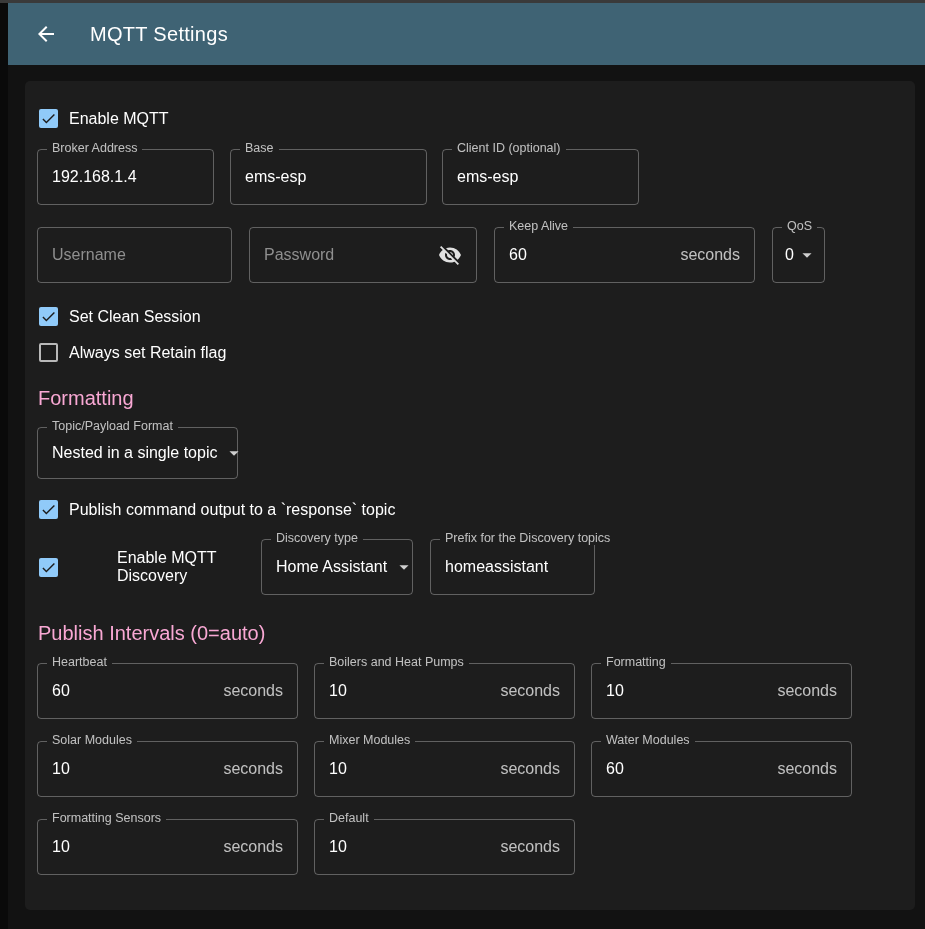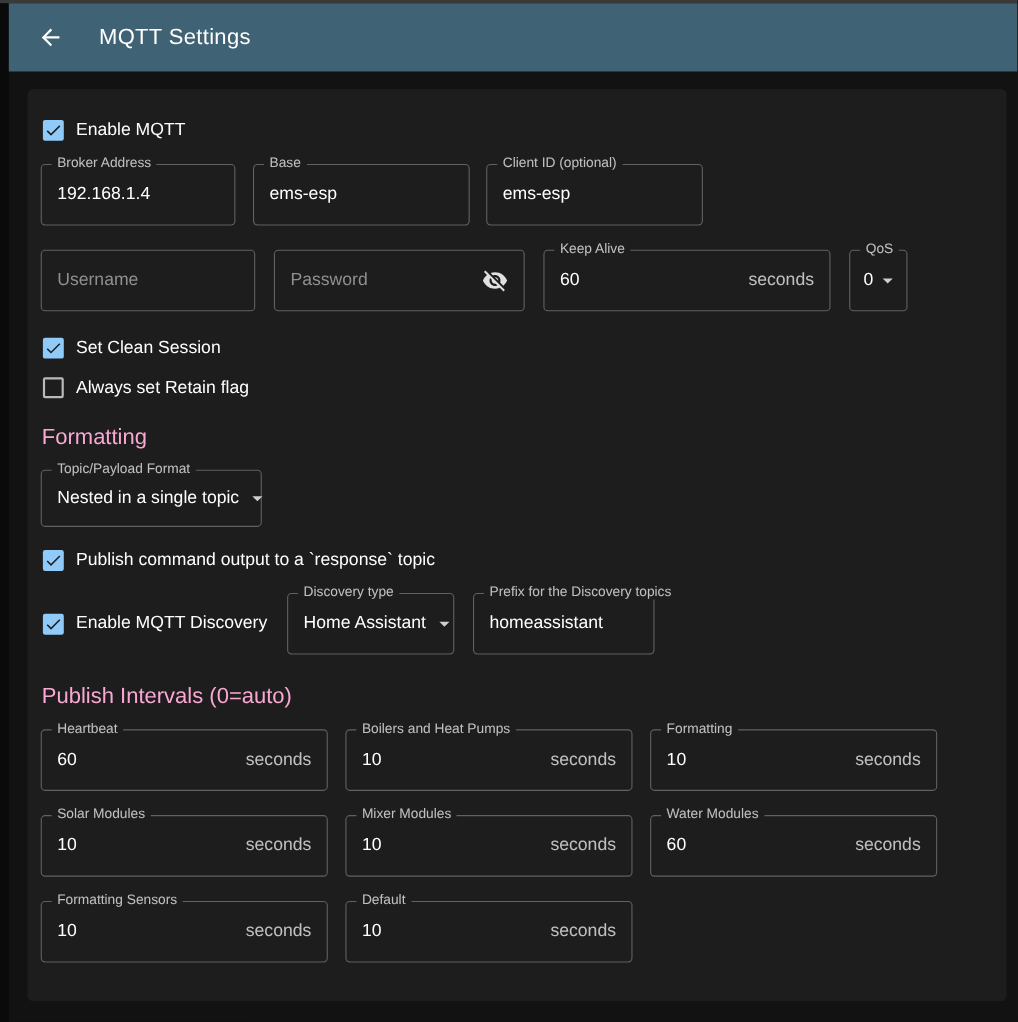--- a/index.html
+++ b/index.html
@@ -182,21 +182,21 @@
       <span style="display:flex;">
           <svg width="17" height="17" viewBox="0 0 24 24">
             <path d="M9 16.17 4.83 12l-1.42 1.41L9 19 21 7l-1.41-1.41z"></path>
           </svg>
         </span>
     </span>
     <span class="cb-label">Publish command output to a `response` topic</span>
   </div>
 
   <div class="fieldrow" style="margin-top:20px;align-items:center;">
-    <div class="cbrow" style="width:222px;flex:0 0 auto;">
+    <div class="cbrow" style="width:222px;flex:0 0 auto;gap:48px;">
       <span class="cb checked">
         <span style="display:flex;">
             <svg width="17" height="17" viewBox="0 0 24 24">
               <path d="M9 16.17 4.83 12l-1.42 1.41L9 19 21 7l-1.41-1.41z"></path>
             </svg>
           </span>
       </span>
       <span class="cb-label">Enable MQTT Discovery</span>
     </div>
     <div class="ofield" style="width:152px;margin-right:17px;">

